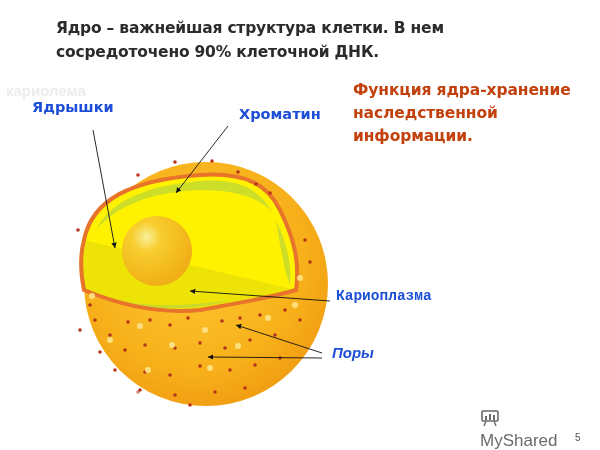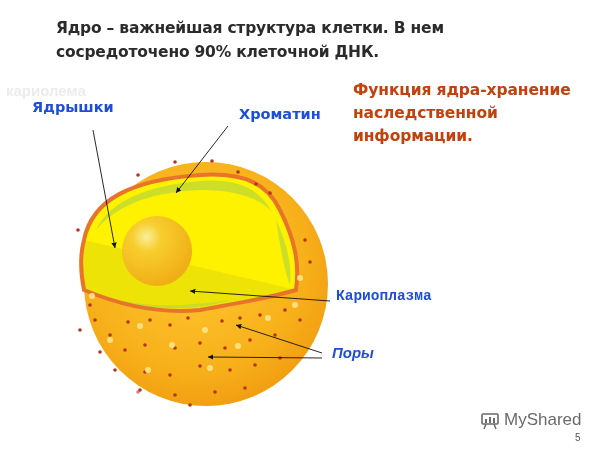--- a/index.html
+++ b/index.html
@@ -28,22 +28,22 @@
       font-family: "DejaVu Sans", sans-serif; white-space: nowrap;
     }
     .label.italic { font-style: italic; font-size: 15px; font-family: "Liberation Sans", sans-serif; }
     #lbl-nucleoli { left: 32px; top: 99px; }
     #lbl-chromatin { left: 196px; top: 106px; margin-left: 43px; }
     #lbl-karyoplasm { left: 336px; top: 288px; font-family: Liberation Mono, monospace; }
     #lbl-pores { left: 332px; top: 344px; }
     svg.diagram { position: absolute; left: 0; top: 0; }
     .logo {
       position: absolute; left: 480px; top: 410px;
-      display: flex; align-items: flex-end; gap: 4px;
-      font-family: "Liberation Sans", sans-serif; font-size: 17px; color: #6a6a6a;
+      display: flex; align-items: flex-start; gap: 4px;
+      font-family: "Liberation Sans", sans-serif; font-size: 17px; color: #6a6a6a; flex-direction: column;
     }
     .logo-icon { width: 20px; height: 17px; }
     .page-num {
       position: absolute; left: 575px; top: 432px; font-size: 10px; color: #555;
       font-family: "Liberation Sans", sans-serif;
     }
   </style>
 </head>
 <body>
 

